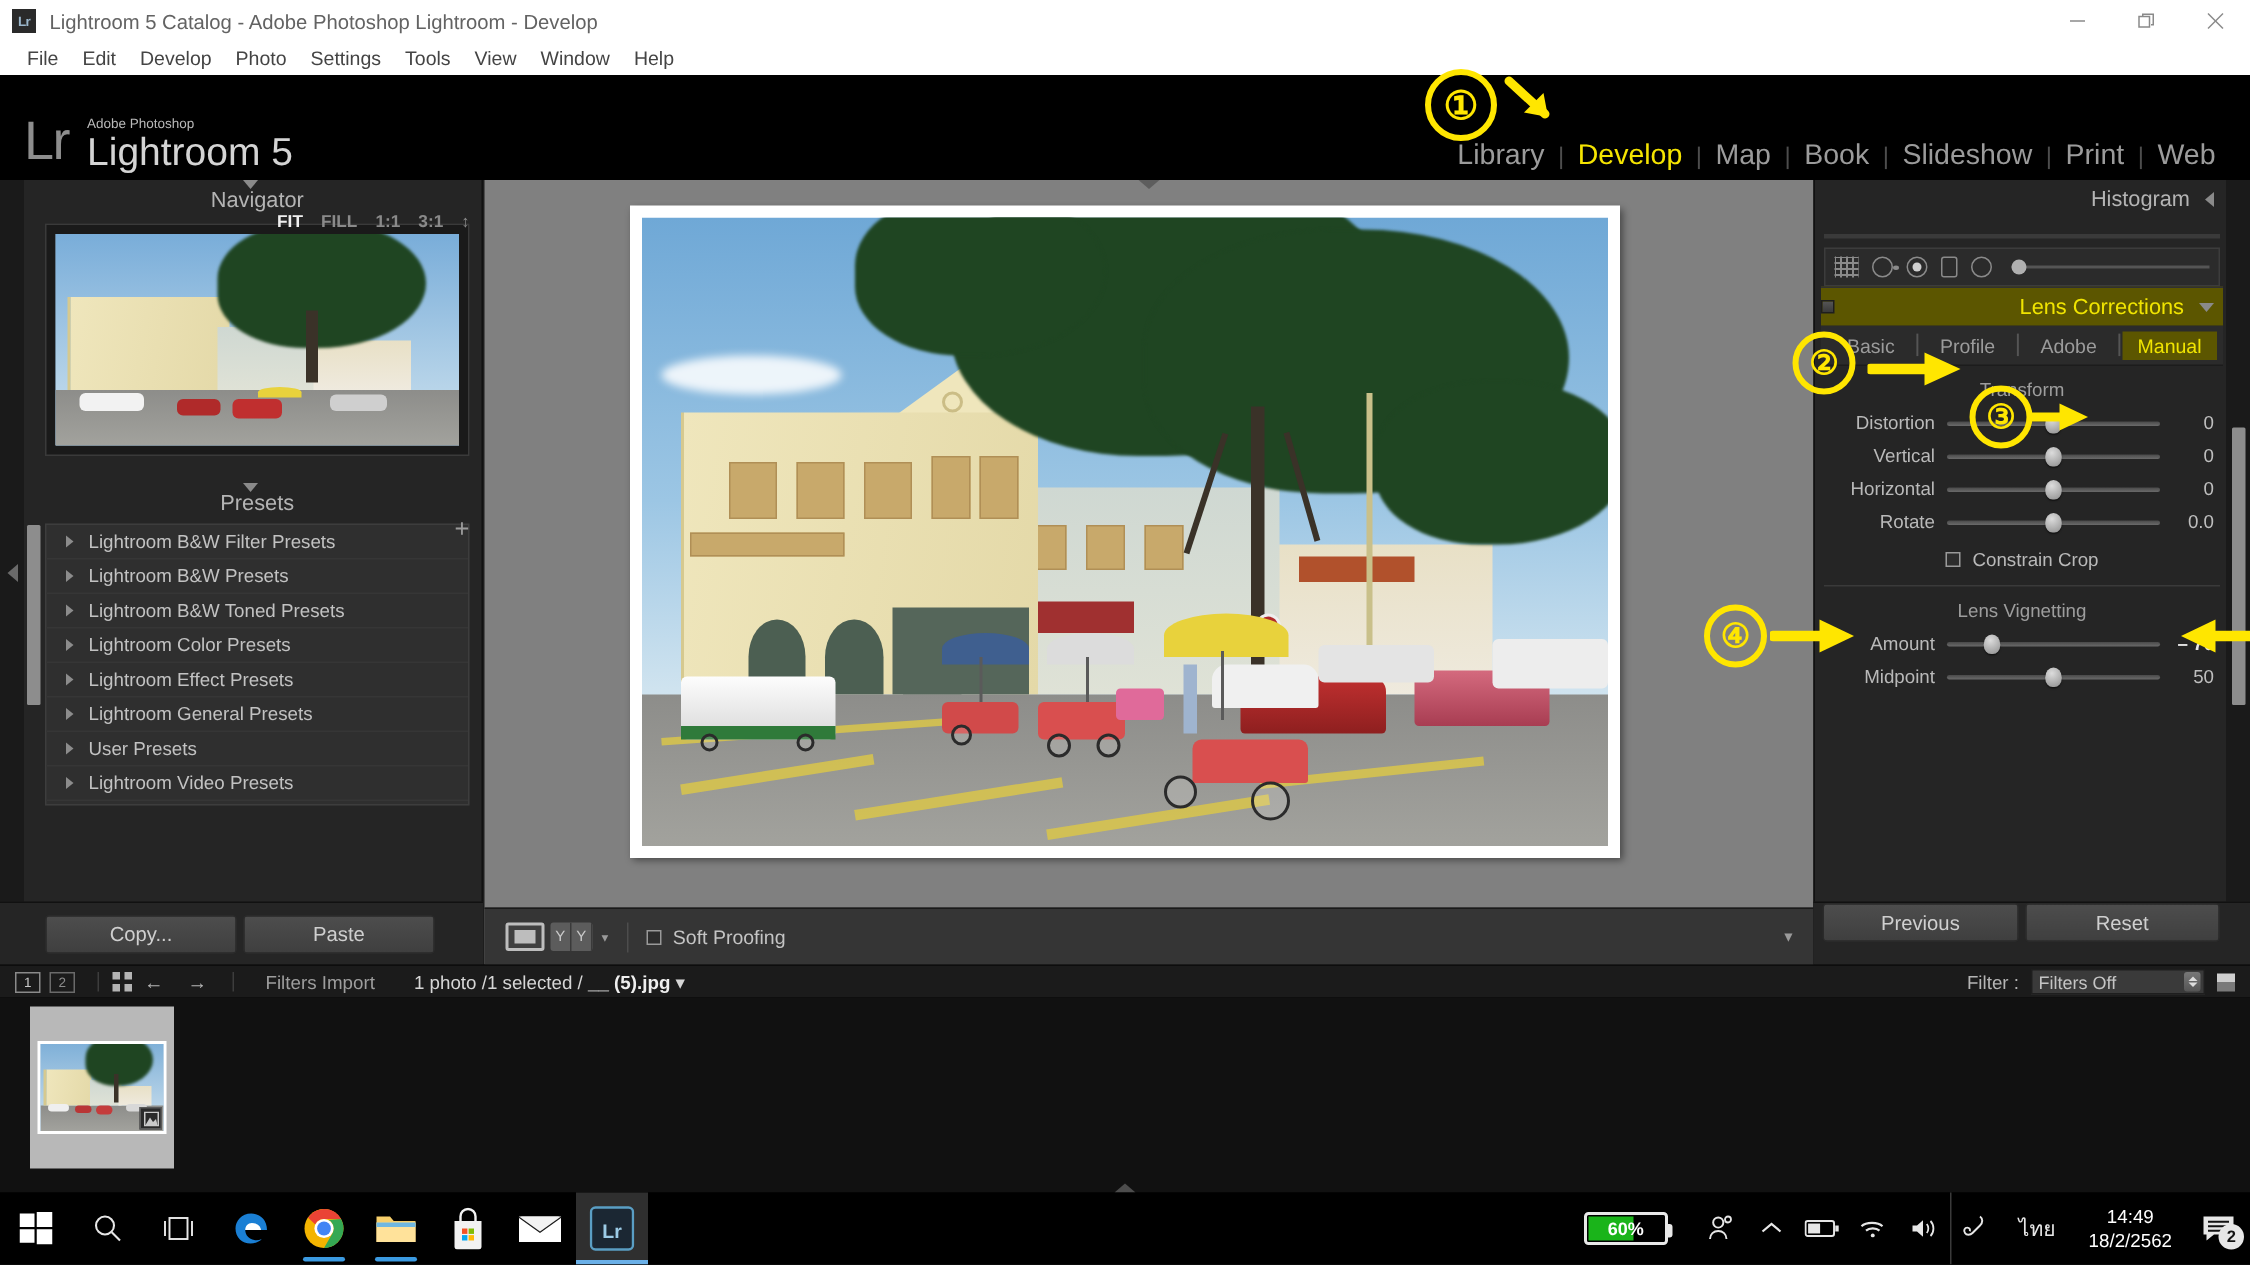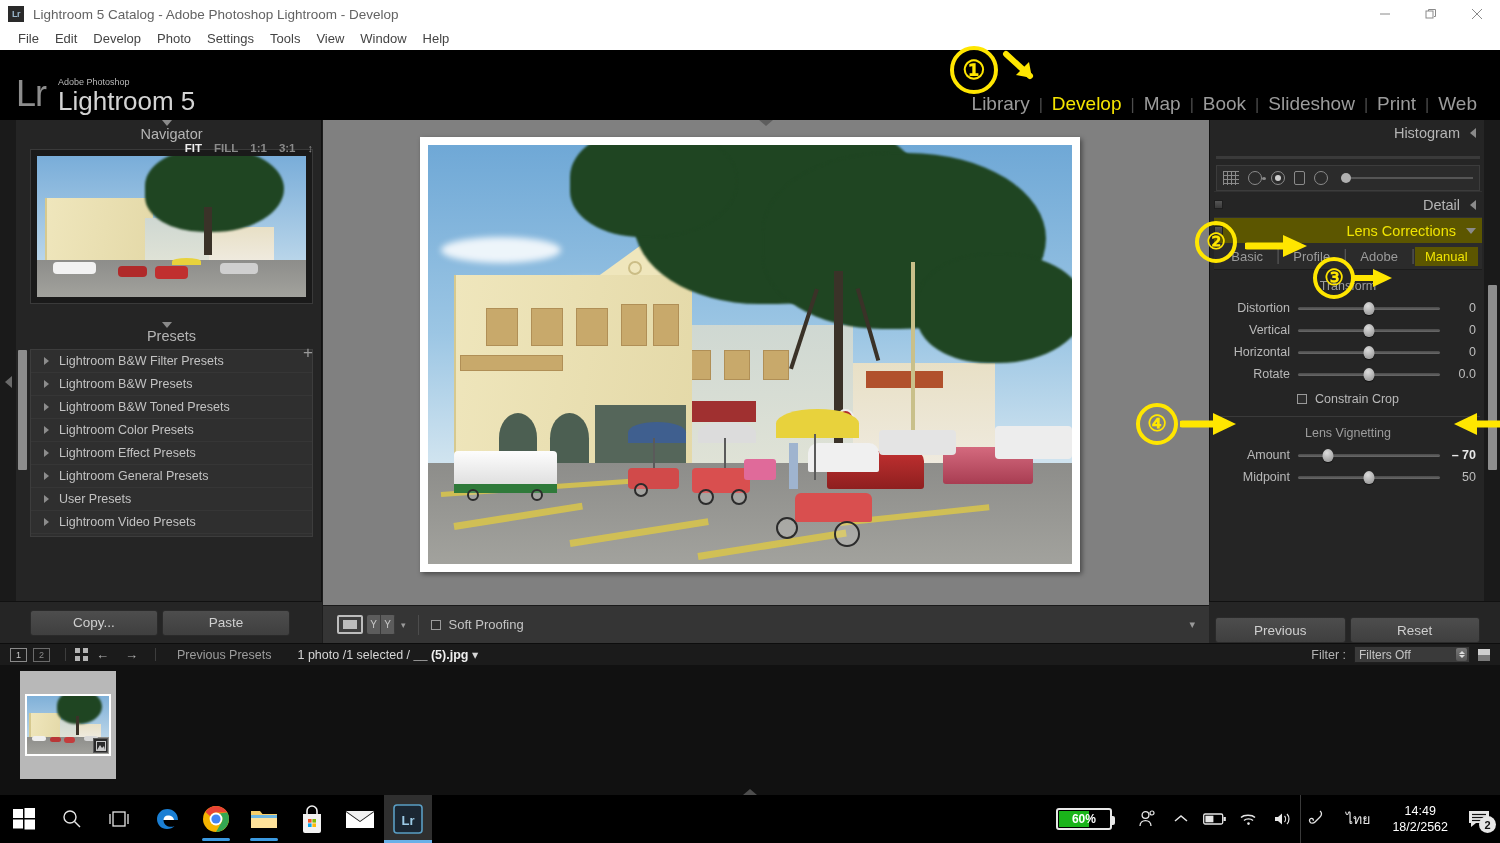--- a/index.html
+++ b/index.html
@@ -272,21 +272,21 @@
   
   .btnbar-left {
     position: absolute; left: 0; bottom: 0; width: 322px; height: 42px;
     background: #252525; border-top: 1px solid #111;
     display: flex; align-items: center; justify-content: center; gap: 4px;
     padding: 0 32px 0 30px;
   }
   .btnbar-right {
     position: absolute; right: 0; bottom: 0; width: 291px; height: 42px;
     background: #252525; border-top: 1px solid #111;
-    display: flex; align-items: flex-end; justify-content: center; gap: 4px;
+    display: flex; align-items: flex-start; justify-content: center; gap: 4px;
     padding: 0 20px 0 6px;
   }
   .lrbtn {
     flex: 1; height: 26px; background: linear-gradient(#4d4d4d,#3f3f3f);
     border: 1px solid #2a2a2a; border-radius: 3px;
     color: #cfcfcf; font-size: 13.5px;
     display: flex; align-items: center; justify-content: center;
   }
 
   
@@ -706,25 +706,20 @@
 
       <div class="toolstrip">
         <span class="ts-grid"></span>
         <span class="ts-circ tail"></span>
         <span class="ts-circ dot"></span>
         <span class="ts-rect"></span>
         <span class="ts-circ"></span>
         <span class="ts-slider"></span>
       </div>
 
-      <div class="rhdr">
-        <span class="sw"></span>
-        <span class="title">Detail</span>
-        <span class="ctri"></span>
-      </div>
 
       <div class="rhdr lens-hdr">
         <span class="sw"></span>
         <span class="title">Lens Corrections</span>
         <span class="dtri"></span>
       </div>
 
       <div class="lens-tabs">
         <span class="ltab">Basic</span>
         <span class="ltab-sep">|</span>
@@ -801,21 +796,21 @@
 </div>
 
 <div class="filmstrip-bar">
   <div class="fs-box">1</div>
   <div class="fs-box dim">2</div>
   <div class="fs-sep"></div>
   <div class="fs-grid"></div>
   <div class="fs-arrow">←</div>
   <div class="fs-arrow">→</div>
   <div class="fs-sep"></div>
-  <div class="fs-text">Previous Presets</div>
+  <div class="fs-text">Filters Import</div>
   <div class="fs-text white">
     <span>1 photo /1 selected /</span>
     <span class="fname">__ (5).jpg</span>
     <span>▾</span>
   </div>
   <div class="fs-right">
     <span class="fs-filter-label">Filter :</span>
     <span class="fs-filter-box">
       <span>Filters Off</span>
       <span class="fs-stepper">

